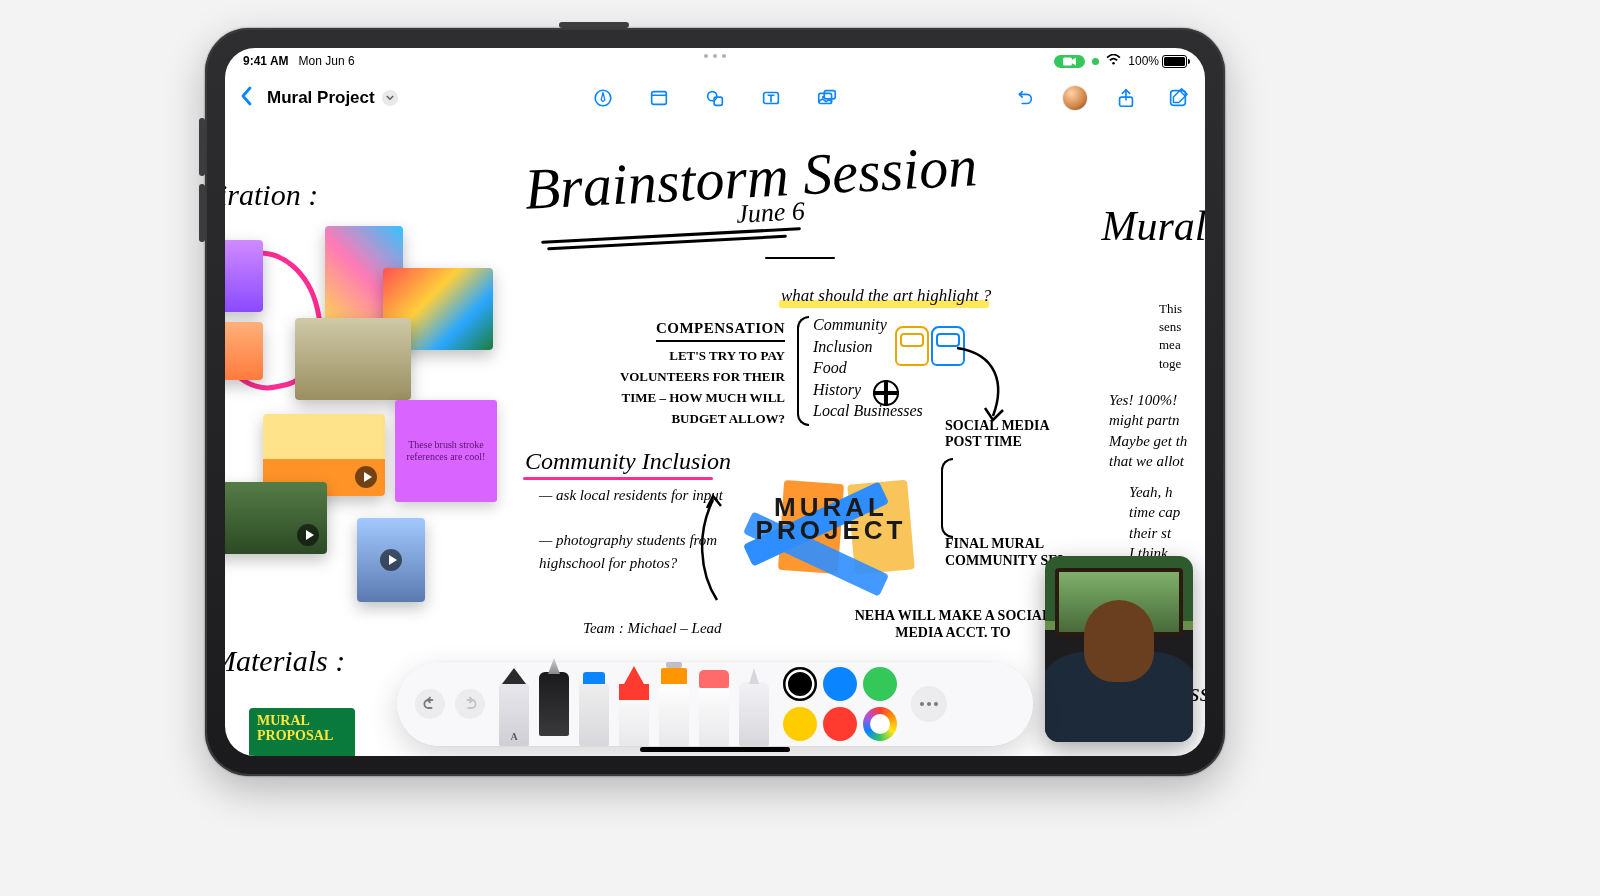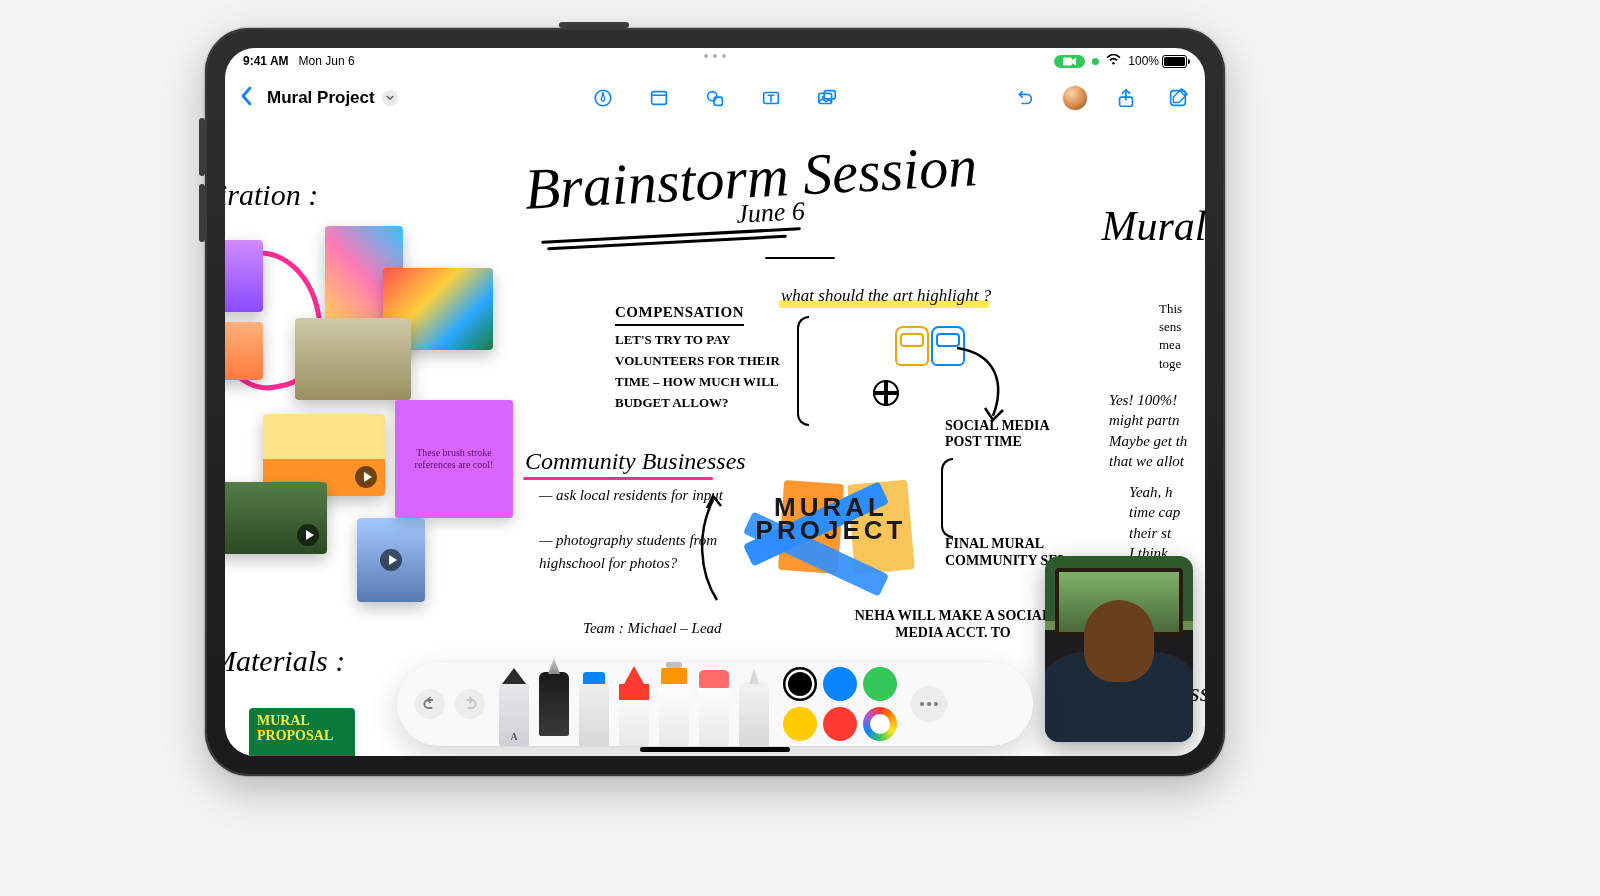--- a/index.html
+++ b/index.html
@@ -50,21 +50,21 @@
   
   .big-title{left:300px;top:30px;font-size:58px;line-height:.9;transform:rotate(-3deg);font-weight:500;}
   .big-title .date{display:block;font-size:26px;margin-left:210px;margin-top:-2px;}
   .underline{position:absolute;height:3px;background:#000;border-radius:2px;}
   
   .h-left{font-size:30px;}
   
   .photo{position:absolute;background:#c8c8c8;border-radius:4px;box-shadow:0 6px 16px rgba(0,0,0,.25);}
   .play{position:absolute;width:22px;height:22px;border-radius:50%;background:rgba(0,0,0,.55);}
   .play:before{content:"";position:absolute;left:9px;top:6px;border-left:8px solid #fff;border-top:5px solid transparent;border-bottom:5px solid transparent;}
-  .sticky{position:absolute;width:86px;height:86px;background:#d964ff;border-radius:3px;box-shadow:0 5px 14px rgba(0,0,0,.2);padding:16px;font-size:10px;line-height:1.25;text-align:center;color:#5a1270;display:flex;align-items:center;justify-content:center;}
+  .sticky{position:absolute;width:86px;height:86px;background:#d964ff;border-radius:3px;box-shadow:0 5px 14px rgba(0,0,0,.2);padding:8px;font-size:10px;line-height:1.25;text-align:center;color:#5a1270;display:flex;align-items:center;justify-content:center;}
   .pink-circle{position:absolute;width:100px;height:130px;border:5px solid #ff2d92;border-radius:55% 55% 50% 50%;transform:rotate(-12deg);}
   
   .note-block{font-size:15px;line-height:1.4;}
   .note-head{font-variant:small-caps;letter-spacing:.5px;font-weight:700;border-bottom:2px solid #000;display:inline-block;padding-bottom:1px;margin-bottom:3px;}
   .under-pink{position:absolute;height:3px;background:#ff2d92;border-radius:2px;}
   .under-yellow{position:absolute;height:8px;background:#ffe53d;border-radius:2px;opacity:.85;}
   
   .mural-art{position:absolute;left:506px;top:350px;width:200px;height:140px;}
   .stroke{position:absolute;border-radius:4px;}
   .stroke.b1{width:150px;height:24px;background:#2f8eff;transform:rotate(-25deg);left:10px;top:40px;}
@@ -269,26 +269,26 @@
         <div class="photo" style="left:-14px;top:360px;width:116px;height:72px;background:linear-gradient(#557c46,#2c4a25);">
             <span class="play" style="right:8px;bottom:8px;"></span>
           </div>
         <div class="photo" style="left:132px;top:396px;width:68px;height:84px;background:linear-gradient(#a3c9ff,#5a7ab0);">
             <span class="play" style="left:50%;top:50%;transform:translate(-50%,-50%);"></span>
           </div>
         <div class="sticky" style="left:170px;top:278px;">
             <span>These brush stroke references are cool!</span>
           </div>
 
-        <div class="abs note-block" style="left:390px;top:180px;width:170px;text-align:left;font-weight:700;font-family:Liberation Serif, serif;">
+        <div class="abs note-block" style="left:390px;top:196px;width:170px;text-align:right;font-weight:700;font-family:Liberation Serif, serif;">
           <span class="note-head">COMPENSATION</span><br>
           <span style="font-size:13px;">LET'S TRY TO PAY VOLUNTEERS FOR THEIR TIME – HOW MUCH WILL BUDGET ALLOW?</span>
         </div>
 
-        <div class="abs script" style="left:300px;top:326px;font-size:24px;">Community Businesses</div>
+        <div class="abs script" style="left:300px;top:326px;font-size:24px;">Community Inclusion</div>
         <div class="under-pink" style="left:298px;top:355px;width:190px;"></div>
         <div class="abs note-block script" style="left:314px;top:362px;width:210px;font-size:15px;line-height:1.5;">
           <span>— ask local residents for input</span><br>
           <br>
           <span>— photography students from highschool for photos?</span>
         </div>
         <div class="abs script" style="left:358px;top:498px;font-size:15px;">Team : Michael – Lead</div>
 
         <div class="abs arrow" style="left:462px;top:370px;width:40px;height:110px;"><svg viewBox="0 0 40 110" width="40" height="110">
               <path d="M30 108 C12 80 10 40 26 8"></path>
@@ -302,20 +302,27 @@
             <div class="stroke b2"></div>
           <div class="mural-label">
               <span>MURAL</span>
               <span>PROJECT</span>
             </div>
         </div>
 
         <div class="under-yellow" style="left:554px;top:178px;width:210px;"></div>
         <div class="abs script" style="left:556px;top:164px;font-size:17px;">what should the art highlight ?</div>
         <div class="bracket" style="left:572px;top:194px;height:106px;"></div>
+        <div class="abs script note-block" style="left:588px;top:192px;font-size:16px;line-height:1.35;">
+          <span>Community</span><br>
+          <span>Inclusion</span><br>
+          <span>Food</span><br>
+          <span>History</span><br>
+          <span>Local Businesses</span>
+        </div>
         <div class="fist y" style="left:670px;top:204px;"></div>
         <div class="fist b" style="left:706px;top:204px;"></div>
         <div class="globe" style="left:648px;top:258px;"></div>
 
         <div class="abs arrow" style="left:728px;top:222px;width:60px;height:80px;"><svg viewBox="0 0 60 80" width="60" height="80">
               <path d="M4 4 C44 10 52 40 40 72"></path>
               <path d="M32 64 L40 76 L50 66"></path>
             </svg></div>
 
         <div class="abs note-block" style="left:720px;top:296px;width:150px;">

